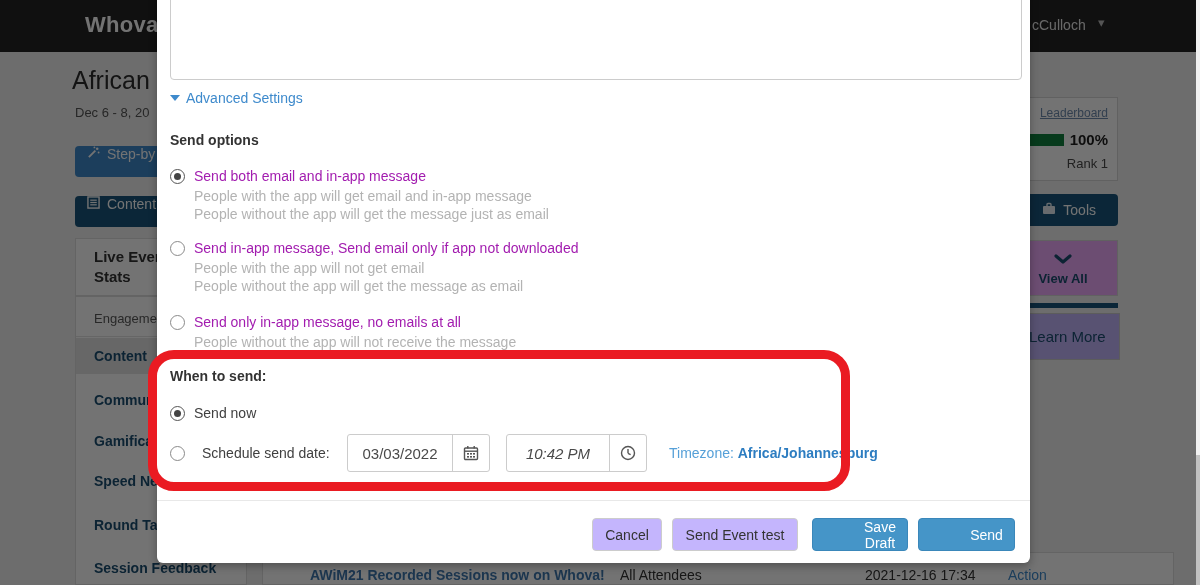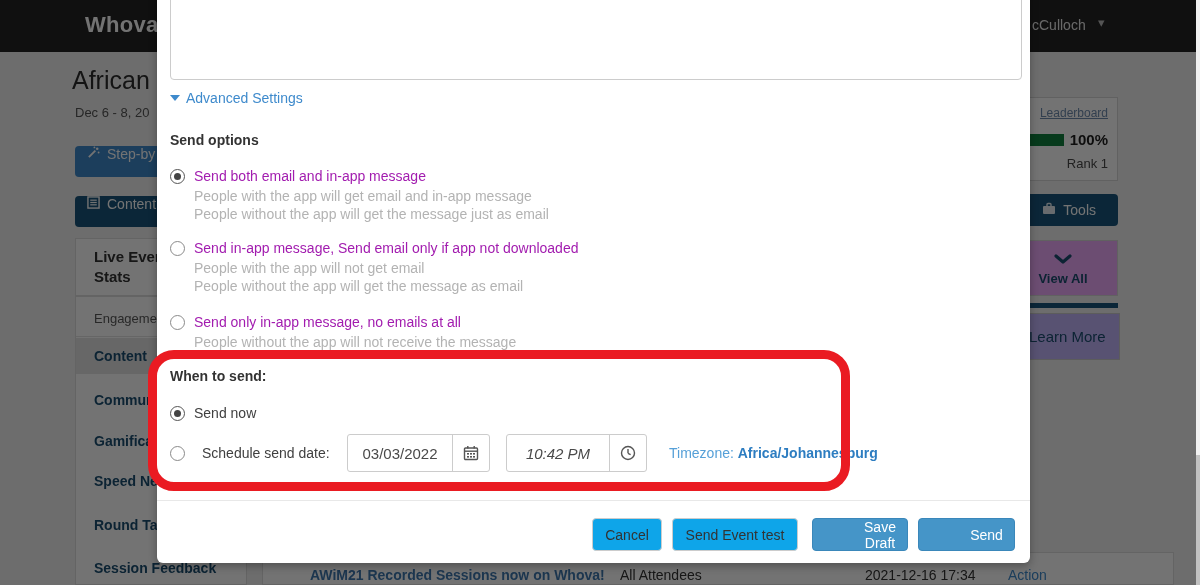--- a/index.html
+++ b/index.html
@@ -81,21 +81,21 @@
   #date-value { width:104px; } #time-value { width:102px; }
   .picker-icon { width:37px; border-left:1px solid #cccccc; display:flex; align-items:center; justify-content:center; }
   #date-picker { margin-left:8px; } #time-picker { margin-left:8px;font-style:italic; }
   #timezone { margin-left:14px; font-size:14px; }
   #timezone-label { color:#56a0d8; }
   #timezone-value { color:#2d7dc1; font-weight:bold; }
 
   #footer-divider { left:0; top:560px; width:873px; height:1px; background:#e8e8e8; }
   #modal-footer { left:0; top:578px; width:858px; display:flex; justify-content:flex-end; gap:10px; }
   .mbtn { height:33px; border-radius:4px; font-size:14px; font-family:inherit; display:flex; align-items:center; justify-content:center; cursor:pointer; }
-  .mbtn.gray { background:#0ea5e9; border:1px solid #cccccc; color:#333333; }
+  .mbtn.gray { background:#c4b5fd; border:1px solid #cccccc; color:#333333; }
   .mbtn.blue { background:#4595c8; border:1px solid #3a87ba; color:#ffffff;padding-left:40px; }
   #btn-cancel { width:70px; } #btn-sendtest { width:126px; margin-right:4px; } #btn-savedraft { width:96px; } #btn-send { width:97px; }
 
   
   #annotation-box { left:148px; top:350px; width:702px; height:141px; border:9px solid #ea1b22; border-radius:26px; z-index:20; pointer-events:none; }
 </style>
 </head>
 <body>
 
 <div class="abs" id="topbar">

